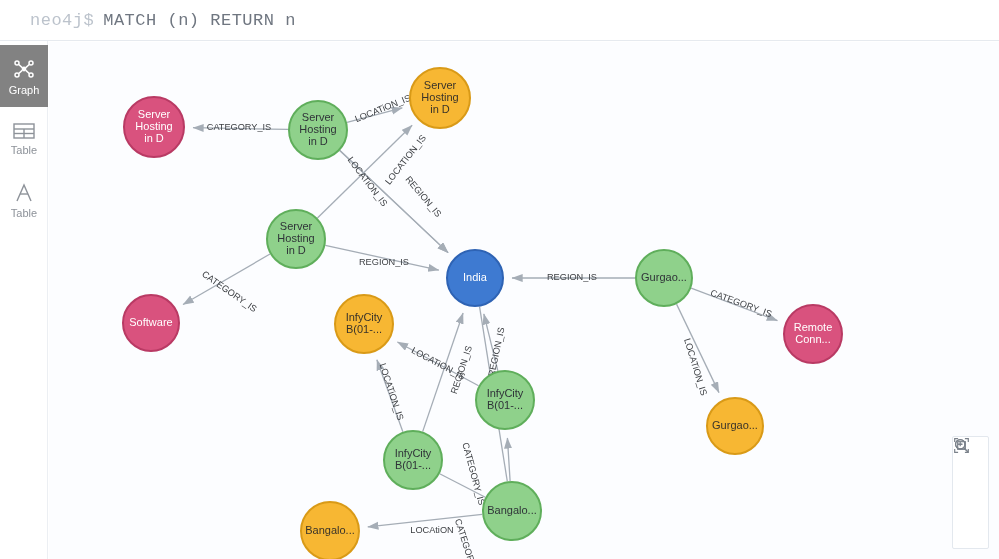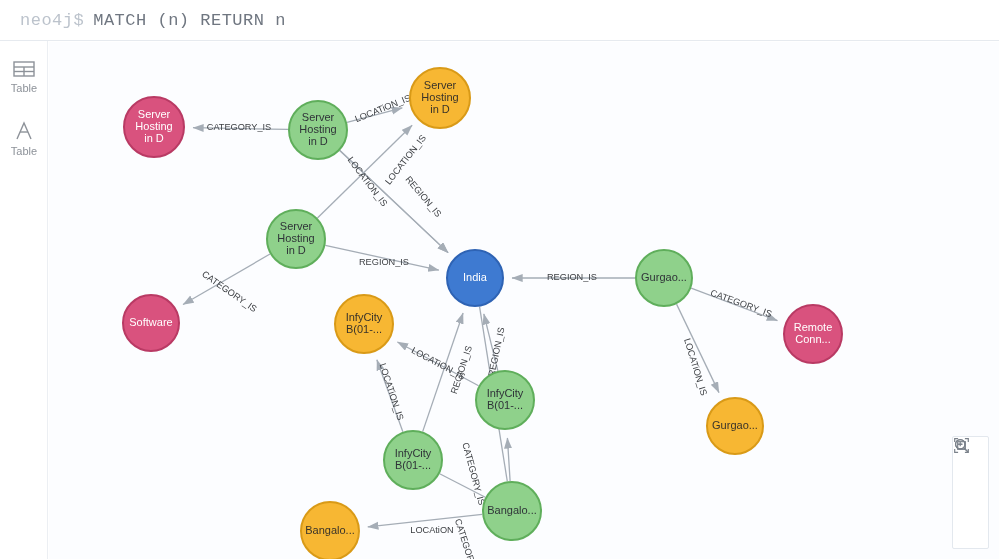--- a/index.html
+++ b/index.html
@@ -10,21 +10,21 @@
     font-family: "Liberation Sans", sans-serif;
   }
   #app { position: relative; width: 999px; height: 559px; background: #fff; }
 
   
   .query-bar {
     position: absolute; left: 0; top: 0; width: 999px; height: 41px;
     background: #ffffff;
     border-bottom: 1px solid #e6eaef;
     display: flex; align-items: center;
-    padding-left: 20px;
+    padding-left: 30px;
     white-space: nowrap;
   }
   .query-bar .qtext {
     font-family: "Liberation Mono", "DejaVu Sans Mono", monospace;
     font-size: 17px;
     letter-spacing: 0.5px;
   }
   .prompt { color: #bcc3cc; }
   .qbody  { color: #6f7680; margin-left: 9px; }
 
@@ -95,20 +95,36 @@
 <div id="app">
 
   <div class="query-bar">
     <span class="qtext">
       <span class="prompt">neo4j$</span><span class="qbody">MATCH (n) RETURN n</span>
     </span>
   </div>
 
   <div class="sidebar">
 
+    <div class="side-item active">
+      <span>
+        <svg width="24" height="24" viewBox="0 0 24 24" fill="none" stroke="currentColor" stroke-width="1.5">
+          <circle cx="12" cy="12" r="2.4" fill="currentColor" stroke="none"></circle>
+          <circle cx="5" cy="6" r="2"></circle>
+          <circle cx="19" cy="6" r="2"></circle>
+          <circle cx="5" cy="18" r="2"></circle>
+          <circle cx="19" cy="18" r="2"></circle>
+          <line x1="10.2" y1="10.6" x2="6.5" y2="7.3"></line>
+          <line x1="13.8" y1="10.6" x2="17.5" y2="7.3"></line>
+          <line x1="10.2" y1="13.4" x2="6.5" y2="16.7"></line>
+          <line x1="13.8" y1="13.4" x2="17.5" y2="16.7"></line>
+        </svg>
+      </span>
+      <span class="si-label">Graph</span>
+    </div>
 
     <div class="side-item">
       <span>
         <svg width="24" height="20" viewBox="0 0 24 20" fill="none" stroke="currentColor" stroke-width="1.4">
           <rect x="2" y="3" width="20" height="14"></rect>
           <line x1="2" y1="8" x2="22" y2="8"></line>
           <line x1="2" y1="12.5" x2="22" y2="12.5"></line>
           <line x1="12" y1="8" x2="12" y2="17"></line>
         </svg>
       </span>

